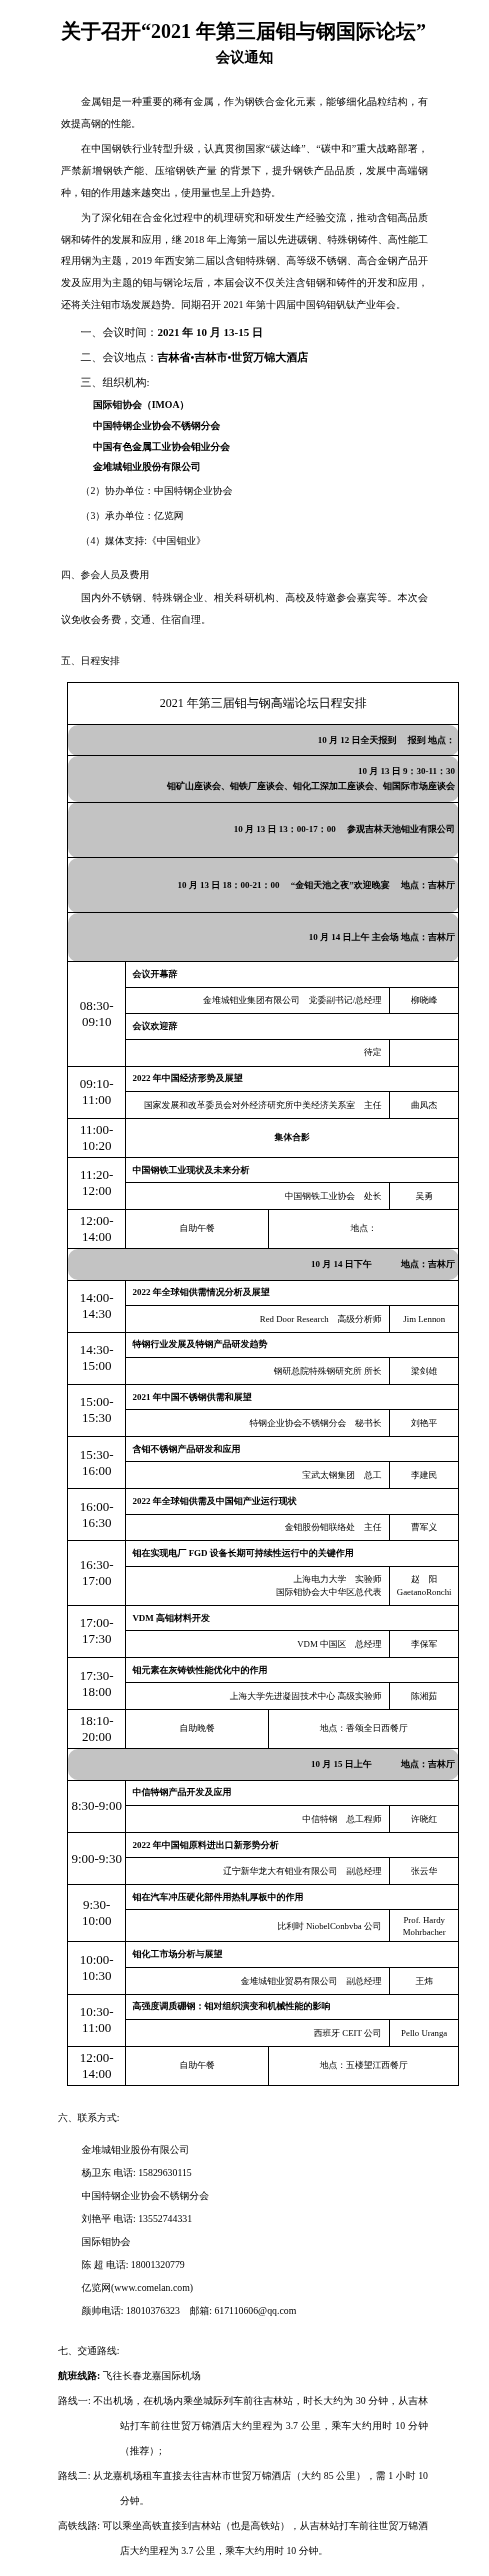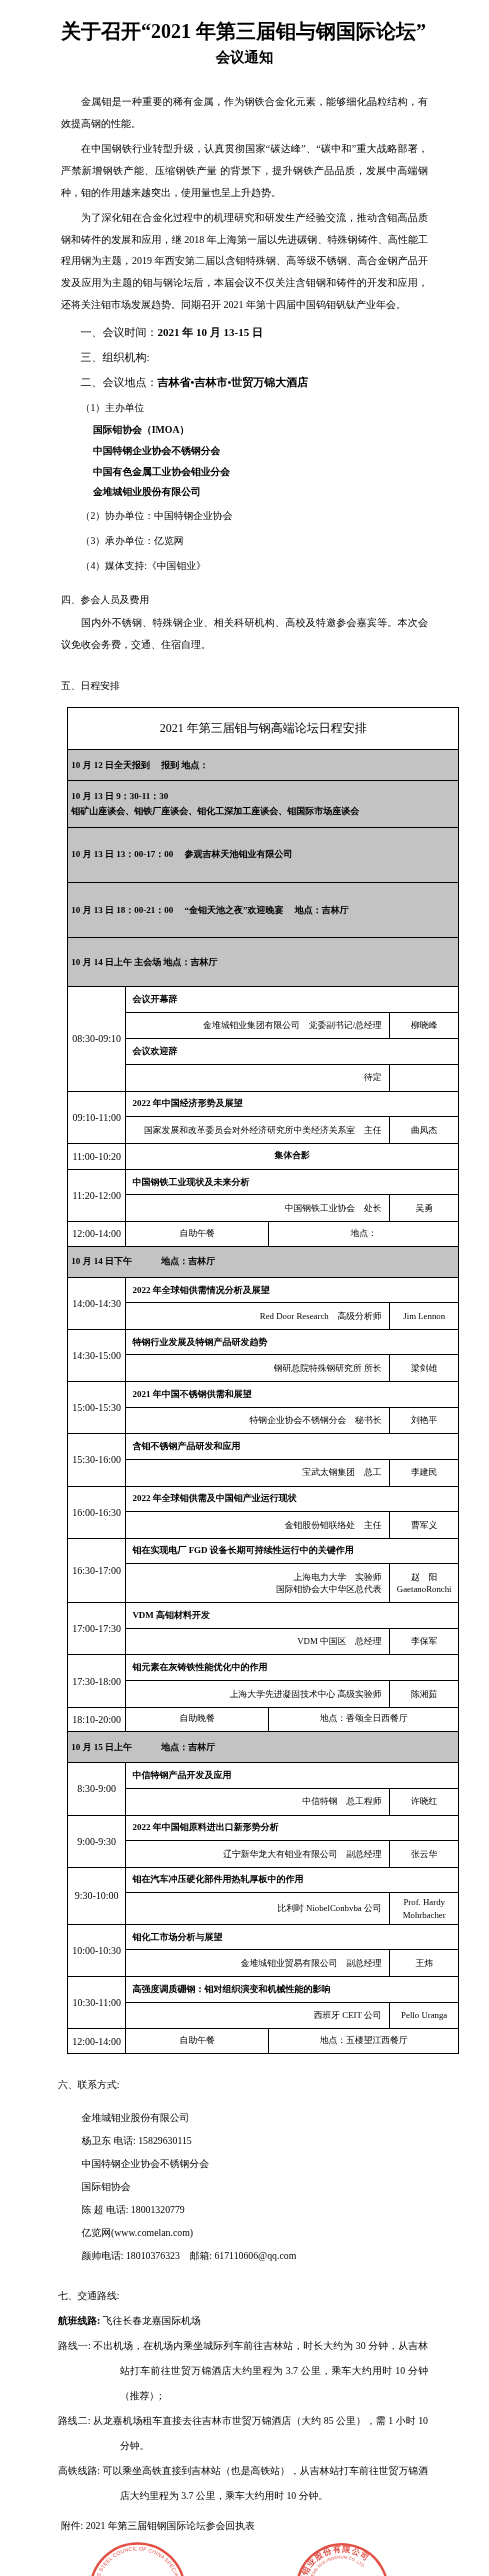--- a/index.html
+++ b/index.html
@@ -18,24 +18,24 @@
   .kv-list { margin-top:5.2px; }
   .org-line { font-size:9.8px; line-height:25px; padding-left:19.6px; }
   .host-item { font-size:9.8px; font-weight:bold; line-height:20.6px; padding-left:32px; }
   .sec-heading { font-size:9.8px; font-weight:normal; line-height:24px; margin-top:10.3px; }
   .sec-heading.outdent { margin-left:-3.1px; }
 
   
   table.sched { border-collapse:collapse; table-layout:fixed; width:392px; margin:9.3px 0 0 6.2px; font-size:8.8px; }
   table.sched td { border:1px solid #000; vertical-align:middle; word-wrap:break-word; }
   table.sched td.tt { font-size:12px; font-weight:normal; text-align:center; padding:12px 2.1px; }
-  table.sched td.banner { background:#c3c3c3; font-weight:bold; text-align:left; padding:7.7px 3.1px; font-size:9px; line-height:15px; }
+  table.sched td.banner { background:#c3c3c3; font-weight:bold; text-align:right; padding:7.7px 3.1px; font-size:9px; line-height:15px;border-radius:10px; }
   table.sched td.banner.tall { padding:19.6px 3.1px; }
   table.sched td.banner.tall2 { padding:16.5px 3.1px; }
-  table.sched td.time { text-align:center; padding:3.1px 1px; font-size:10px;margin-top:43px; }
+  table.sched td.time { text-align:center; padding:3.1px 1px; font-size:13px;margin-top:43px; }
   table.sched td.title { font-weight:bold; text-align:left; padding:5.7px 6.2px; font-size:9px; }
   table.sched td.org { text-align:right; padding:6.7px 7.7px 6.7px 4.1px; line-height:12.4px; }
   table.sched td.name { text-align:center; padding:3.1px 1px; line-height:12.4px; }
   table.sched td.center { font-weight:bold; text-align:center; padding:6.7px 2.1px; }
   table.sched td.meal { text-align:center; padding:5.7px 2.1px; }
   table.sched td.loc { text-align:center; padding:5.7px 2.1px; }
 
   
   .contact-line { font-size:9.8px; line-height:23px; padding-left:20.6px; }
   .contact-block { margin-top:8.2px; }
@@ -60,23 +60,22 @@
     <div class="doc-subtitle">会议通知</div>
 
     <div class="intro-block">
       <p class="body-para">金属钼是一种重要的稀有金属，作为钢铁合金化元素，能够细化晶粒结构，有效提高钢的性能。</p>
       <p class="body-para">在中国钢铁行业转型升级，认真贯彻国家“碳达峰”、“碳中和”重大战略部署，严禁新增钢铁产能、压缩钢铁产量 的背景下，提升钢铁产品品质，发展中高端钢种，钼的作用越来越突出，使用量也呈上升趋势。</p>
       <p class="body-para">为了深化钼在合金化过程中的机理研究和研发生产经验交流，推动含钼高品质钢和铸件的发展和应用，继 2018 年上海第一届以先进碳钢、特殊钢铸件、高性能工程用钢为主题，2019 年西安第二届以含钼特殊钢、高等级不锈钢、高合金钢产品开发及应用为主题的钼与钢论坛后，本届会议不仅关注含钼钢和铸件的开发和应用，还将关注钼市场发展趋势。同期召开 2021 年第十四届中国钨钼钒钛产业年会。</p>
     </div>
 
     <div class="kv-list">
       <div class="kv-line"><span>一、会议时间：</span><span class="val">2021 年 10 月 13-15 日</span></div>
+      <div class="kv-line"><span>二、会议地点：</span><span class="val">吉林省•吉林市•世贸万锦大酒店</span></div>
       <div class="kv-line">三、组织机构:</div>
-      <div class="kv-line"><span>二、会议地点：</span><span class="val">吉林省•吉林市•世贸万锦大酒店</span></div>
-      <div class="org-line">（1）主办单位</div>
       <div class="host-item">国际钼协会（IMOA）</div>
       <div class="host-item">中国特钢企业协会不锈钢分会</div>
       <div class="host-item">中国有色金属工业协会钼业分会</div>
       <div class="host-item">金堆城钼业股份有限公司</div>
       <div class="org-line"><span>（2）协办单位：</span><span class="val">中国特钢企业协会</span></div>
       <div class="org-line"><span>（3）承办单位：</span><span class="val">亿览网</span></div>
       <div class="org-line"><span>（4）媒体支持:</span><span>《中国钼业》</span></div>
     </div>
 
     <div class="sec-heading">四、参会人员及费用</div>
@@ -283,20 +282,21 @@
             <td colspan="2" class="loc">地点：五楼望江西餐厅</td>
           </tr>
         </tbody>
     </table>
 
     <div class="sec-heading outdent" style="margin-top:19.6px;">六、联系方式:</div>
     <div class="contact-block">
       <div class="contact-line">金堆城钼业股份有限公司</div>
       <div class="contact-line">杨卫东 电话: 15829630115</div>
       <div class="contact-line">中国特钢企业协会不锈钢分会</div>
+      <div class="contact-line">刘艳平 电话: 13552744331</div>
       <div class="contact-line">国际钼协会</div>
       <div class="contact-line">陈 超 电话: 18001320779</div>
       <div class="contact-line">亿览网(www.comelan.com)</div>
       <div class="contact-line">颜帅电话: 18010376323　邮箱: 617110606@qq.com</div>
     </div>
 
     <div class="sec-heading outdent" style="margin-top:17.5px;">七、交通路线:</div>
     <div class="transport-line"><span class="lbl-b">航班线路:</span> <span>飞往长春龙嘉国际机场</span></div>
     <div class="hang"><span>路线一:</span> <span>不出机场，在机场内乘坐城际列车前往吉林站，时长大约为 30 分钟，从吉林站打车前往世贸万锦酒店大约里程为 3.7 公里，乘车大约用时 10 分钟（推荐）;</span></div>
     <div class="hang"><span>路线二:</span> <span>从龙嘉机场租车直接去往吉林市世贸万锦酒店（大约 85 公里），需 1 小时 10 分钟。</span></div>

